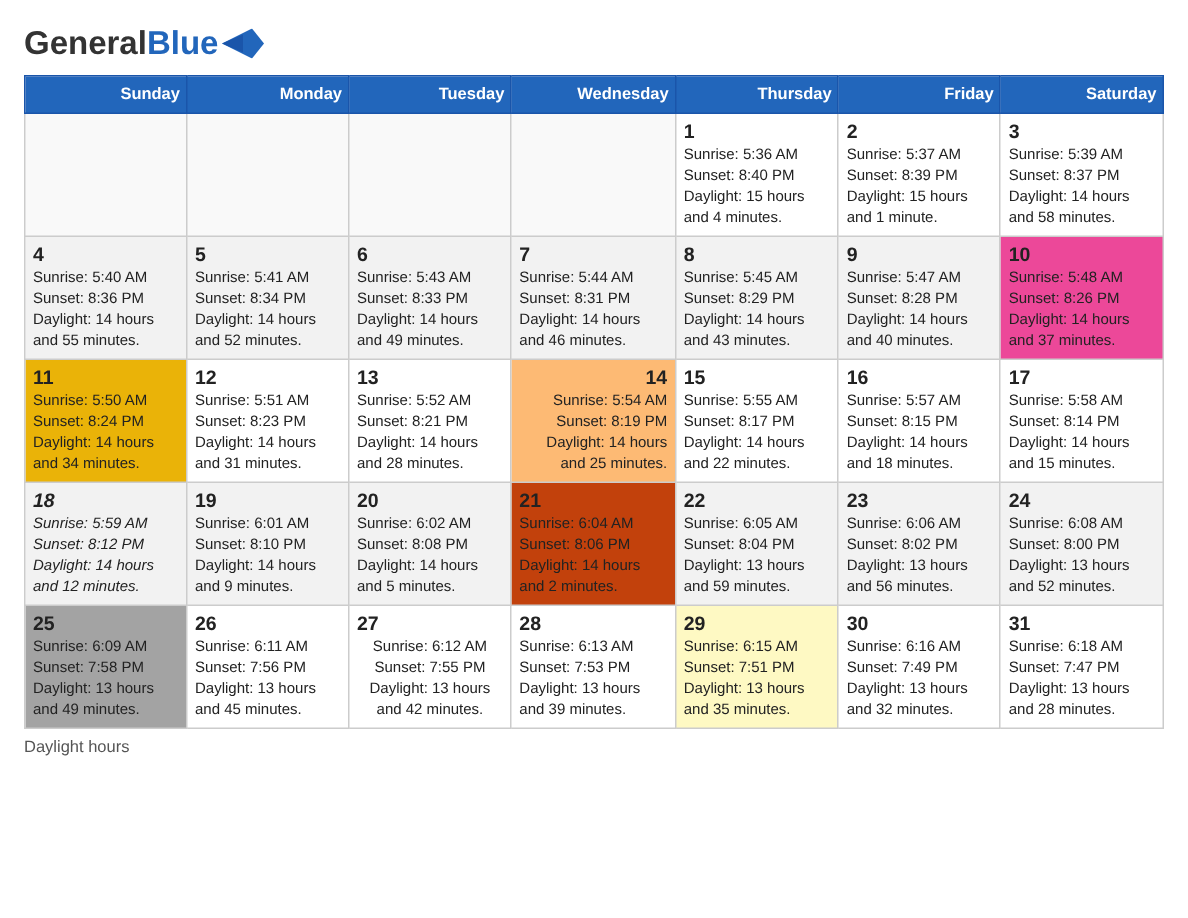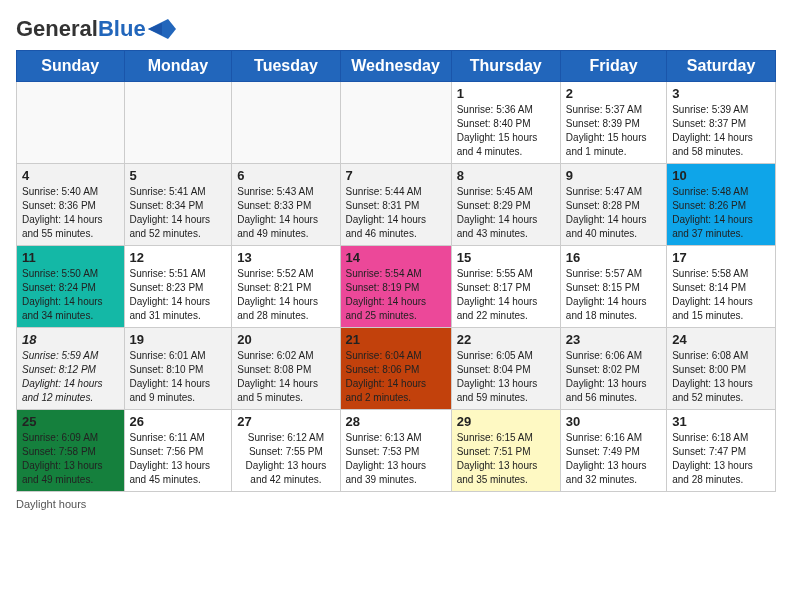--- a/index.html
+++ b/index.html
@@ -36,24 +36,24 @@
       margin-top: 2px;
     }
     .calendar {
       width: 100%;
       border-collapse: collapse;
       margin-top: 8px;
     }
     .calendar th {
       background: #2266bb;
       color: #fff;
-      font-size: 16px;
+      font-size: 11px;
       font-weight: bold;
       padding: 6px 4px;
-      text-align: center;
+      text-align: right;
       border: 1px solid #1a55aa;
     }
     .calendar td {
       vertical-align: top;
       border: 1px solid #ccc;
       padding: 4px 5px;
       font-size: 10.5px;
       color: #222;
       width: 113px;
       min-height: 80px;
@@ -178,51 +178,51 @@
 Daylight: 14 hours
 and 43 minutes.</div>
         </td>
         <td style="background: rgb(242, 242, 242);">
           <span class="day-num">9</span>
           <div class="day-info" style="white-space: pre-line;">Sunrise: 5:47 AM
 Sunset: 8:28 PM
 Daylight: 14 hours
 and 40 minutes.</div>
         </td>
-        <td style="background: #0ea5e9; margin-top: 20px;">
+        <td style="background: #ec4899; margin-top: 20px;">
           <span class="day-num">10</span>
           <div class="day-info" style="white-space: pre-line;">Sunrise: 5:48 AM
 Sunset: 8:26 PM
 Daylight: 14 hours
 and 37 minutes.</div>
         </td>
       </tr>
       <tr>
-        <td style="background: #14b8a6;">
+        <td style="background: #eab308;">
           <span class="day-num">11</span>
           <div class="day-info" style="white-space: pre-line;">Sunrise: 5:50 AM
 Sunset: 8:24 PM
 Daylight: 14 hours
 and 34 minutes.</div>
         </td>
         <td style="background: rgb(255, 255, 255);">
           <span class="day-num">12</span>
           <div class="day-info" style="white-space: pre-line;">Sunrise: 5:51 AM
 Sunset: 8:23 PM
 Daylight: 14 hours
 and 31 minutes.</div>
         </td>
         <td style="background: rgb(255, 255, 255);">
           <span class="day-num">13</span>
           <div class="day-info" style="white-space: pre-line;">Sunrise: 5:52 AM
 Sunset: 8:21 PM
 Daylight: 14 hours
 and 28 minutes.</div>
         </td>
-        <td style="background: #ec4899;">
+        <td style="background: #fdba74; text-align: right;">
           <span class="day-num">14</span>
           <div class="day-info" style="white-space: pre-line;">Sunrise: 5:54 AM
 Sunset: 8:19 PM
 Daylight: 14 hours
 and 25 minutes.</div>
         </td>
         <td style="background: rgb(255, 255, 255);">
           <span class="day-num">15</span>
           <div class="day-info" style="white-space: pre-line;">Sunrise: 5:55 AM
 Sunset: 8:17 PM
@@ -289,21 +289,21 @@
         </td>
         <td style="background: rgb(242, 242, 242);">
           <span class="day-num">24</span>
           <div class="day-info" style="white-space: pre-line;">Sunrise: 6:08 AM
 Sunset: 8:00 PM
 Daylight: 13 hours
 and 52 minutes.</div>
         </td>
       </tr>
       <tr>
-        <td style="background: #15803d;">
+        <td style="background: #a3a3a3;">
           <span class="day-num">25</span>
           <div class="day-info" style="white-space: pre-line;">Sunrise: 6:09 AM
 Sunset: 7:58 PM
 Daylight: 13 hours
 and 49 minutes.</div>
         </td>
         <td style="background: rgb(255, 255, 255);">
           <span class="day-num">26</span>
           <div class="day-info" style="white-space: pre-line;">Sunrise: 6:11 AM
 Sunset: 7:56 PM

